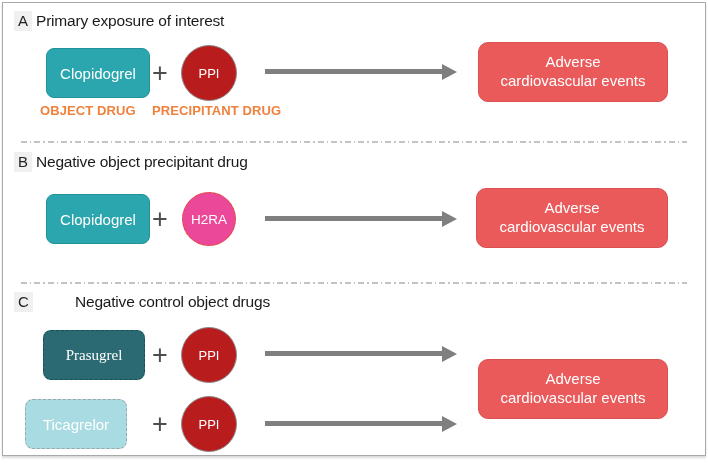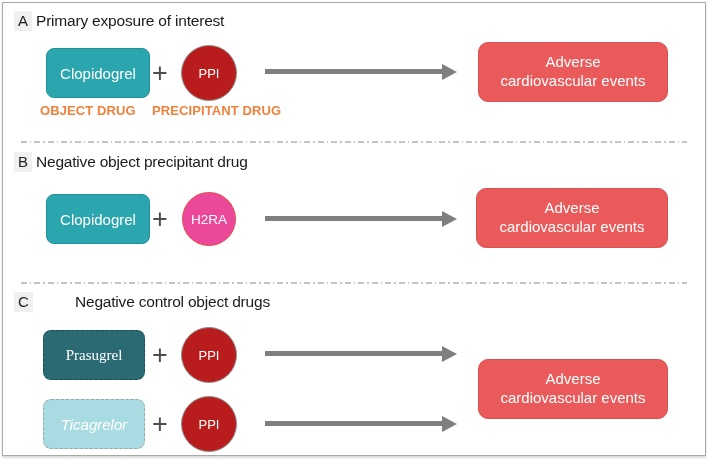--- a/index.html
+++ b/index.html
@@ -53,21 +53,21 @@
     <div class="divider" style="top:279px;"></div>
 
     <div class="badge" style="left:11px;top:289px;">C</div>
     <div class="ptitle" style="left:33px;top:289px;margin-left:39px;">Negative control object drugs</div>
 
     <div class="drug-box dark-teal" style="left:40px;top:327px;">Prasugrel</div>
     <div class="plus" style="left:144px;top:336px;">+</div>
     <div class="circle peach" style="left:178px;top:324px;">PPI</div>
     <div class="arrow" style="left:262px;top:348px;"></div>
 
-    <div class="drug-box light-teal" style="left:40px;top:396px;font-style:italic;">Ticagrelor</div>
+    <div class="drug-box light-teal" style="left:22px;top:396px;">Ticagrelor</div>
     <div class="plus" style="left:144px;top:405px;">+</div>
     <div class="circle peach" style="left:178px;top:393px;">PPI</div>
     <div class="arrow" style="left:262px;top:418px;"></div>
 
     <div class="outcome" style="left:475px;top:356px;">Adverse cardiovascular events</div>
 
   </div>
 </div>
 
 </body></html>

